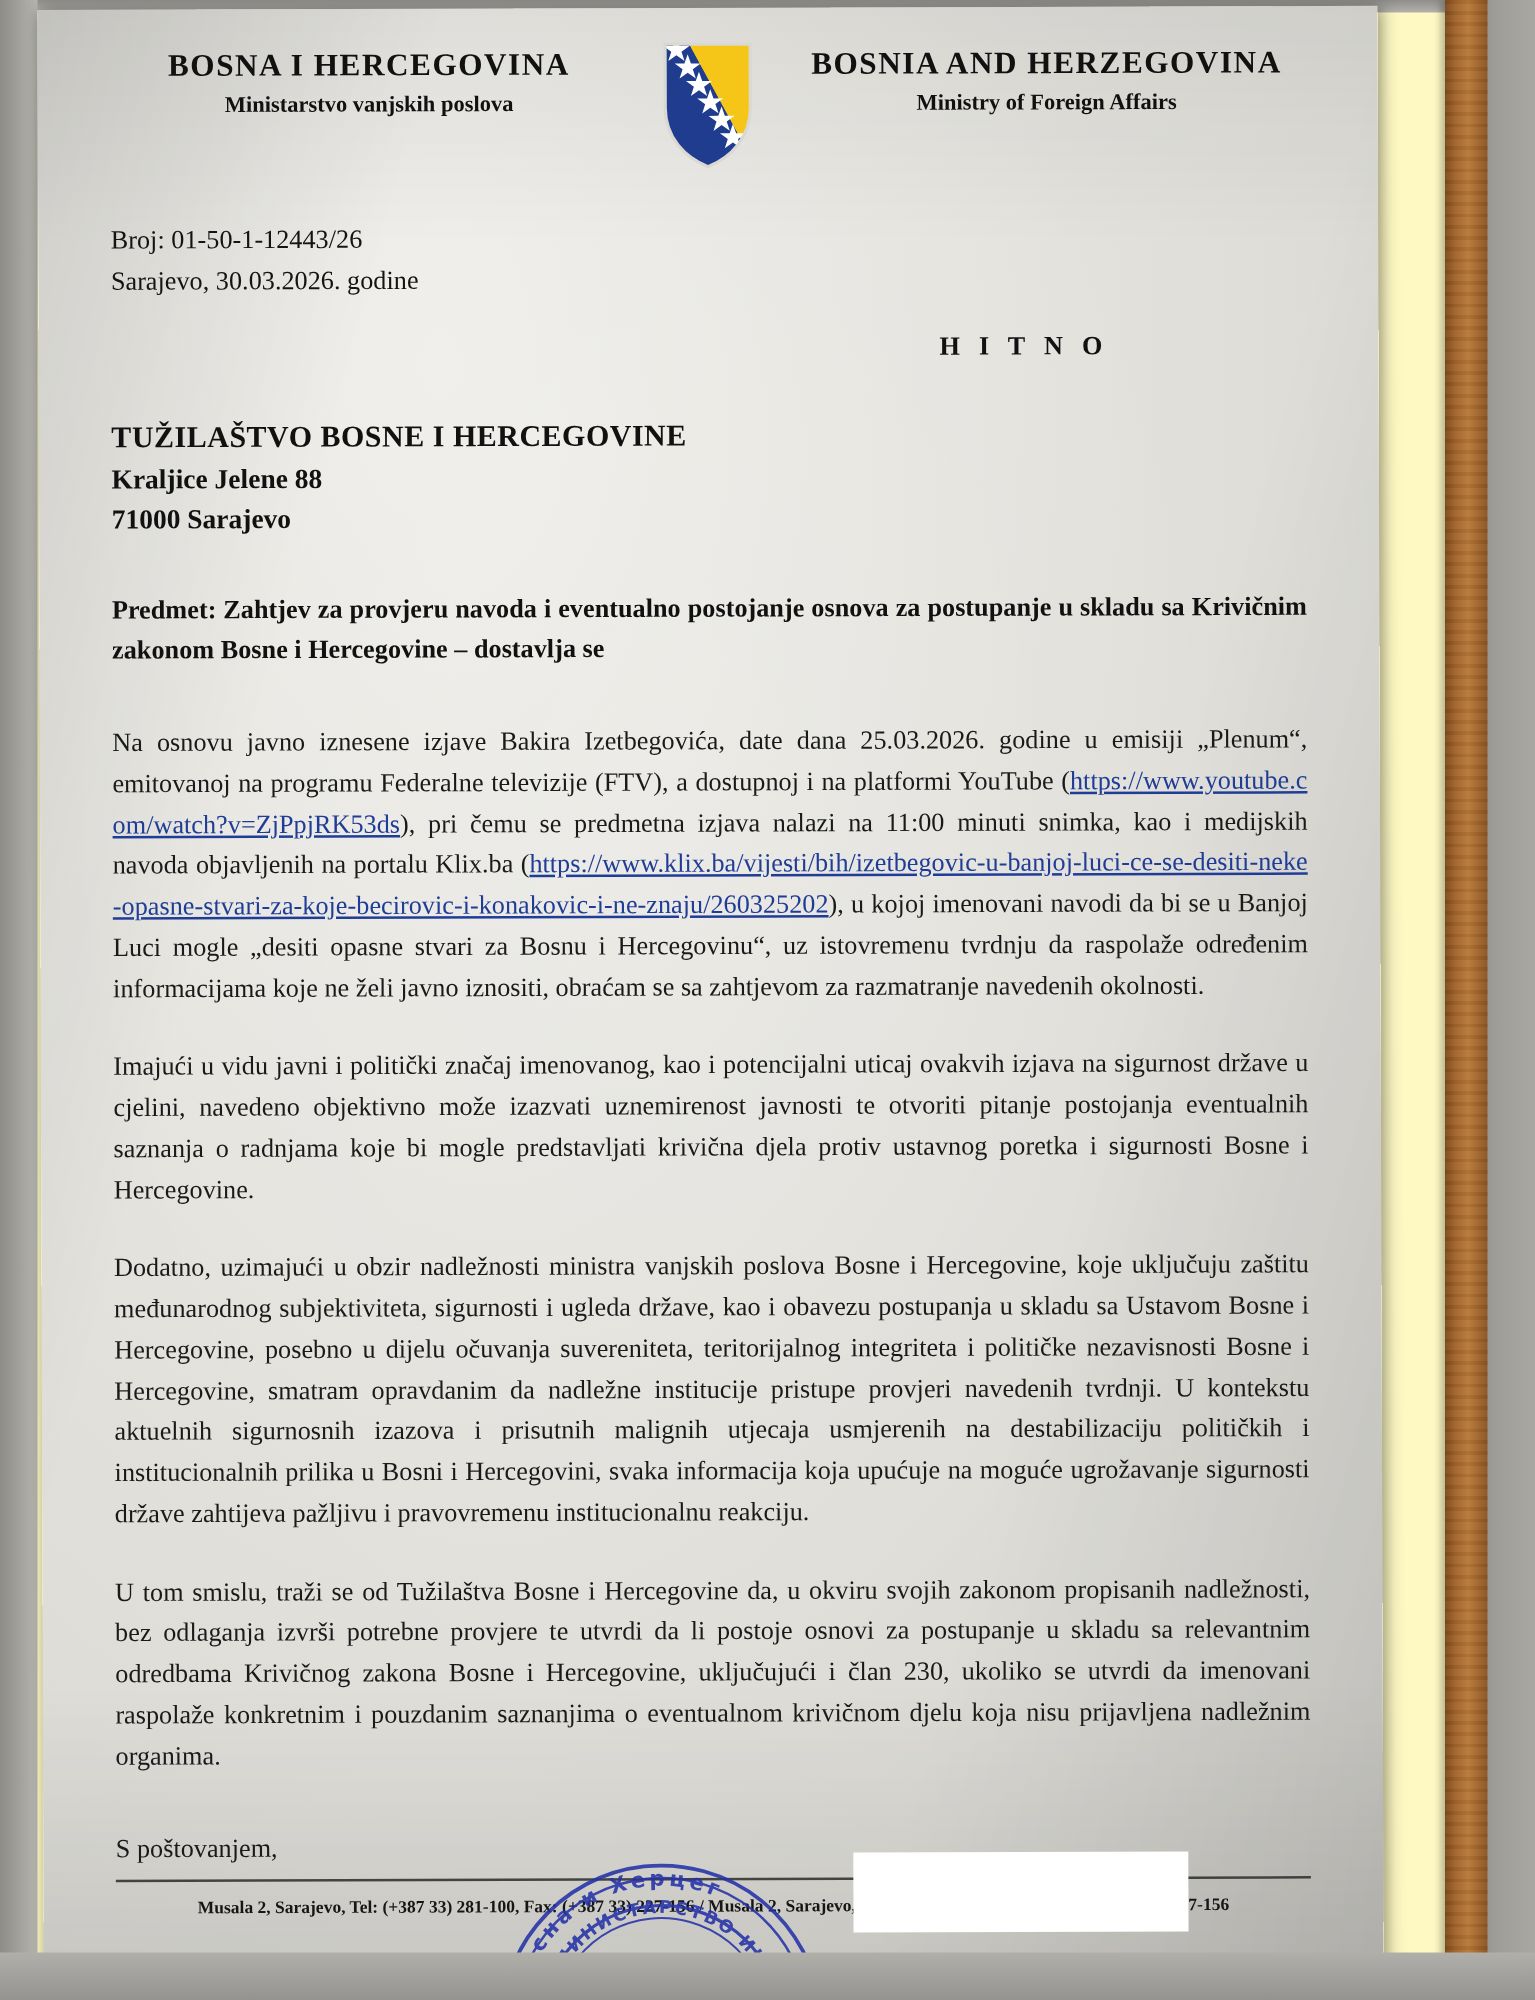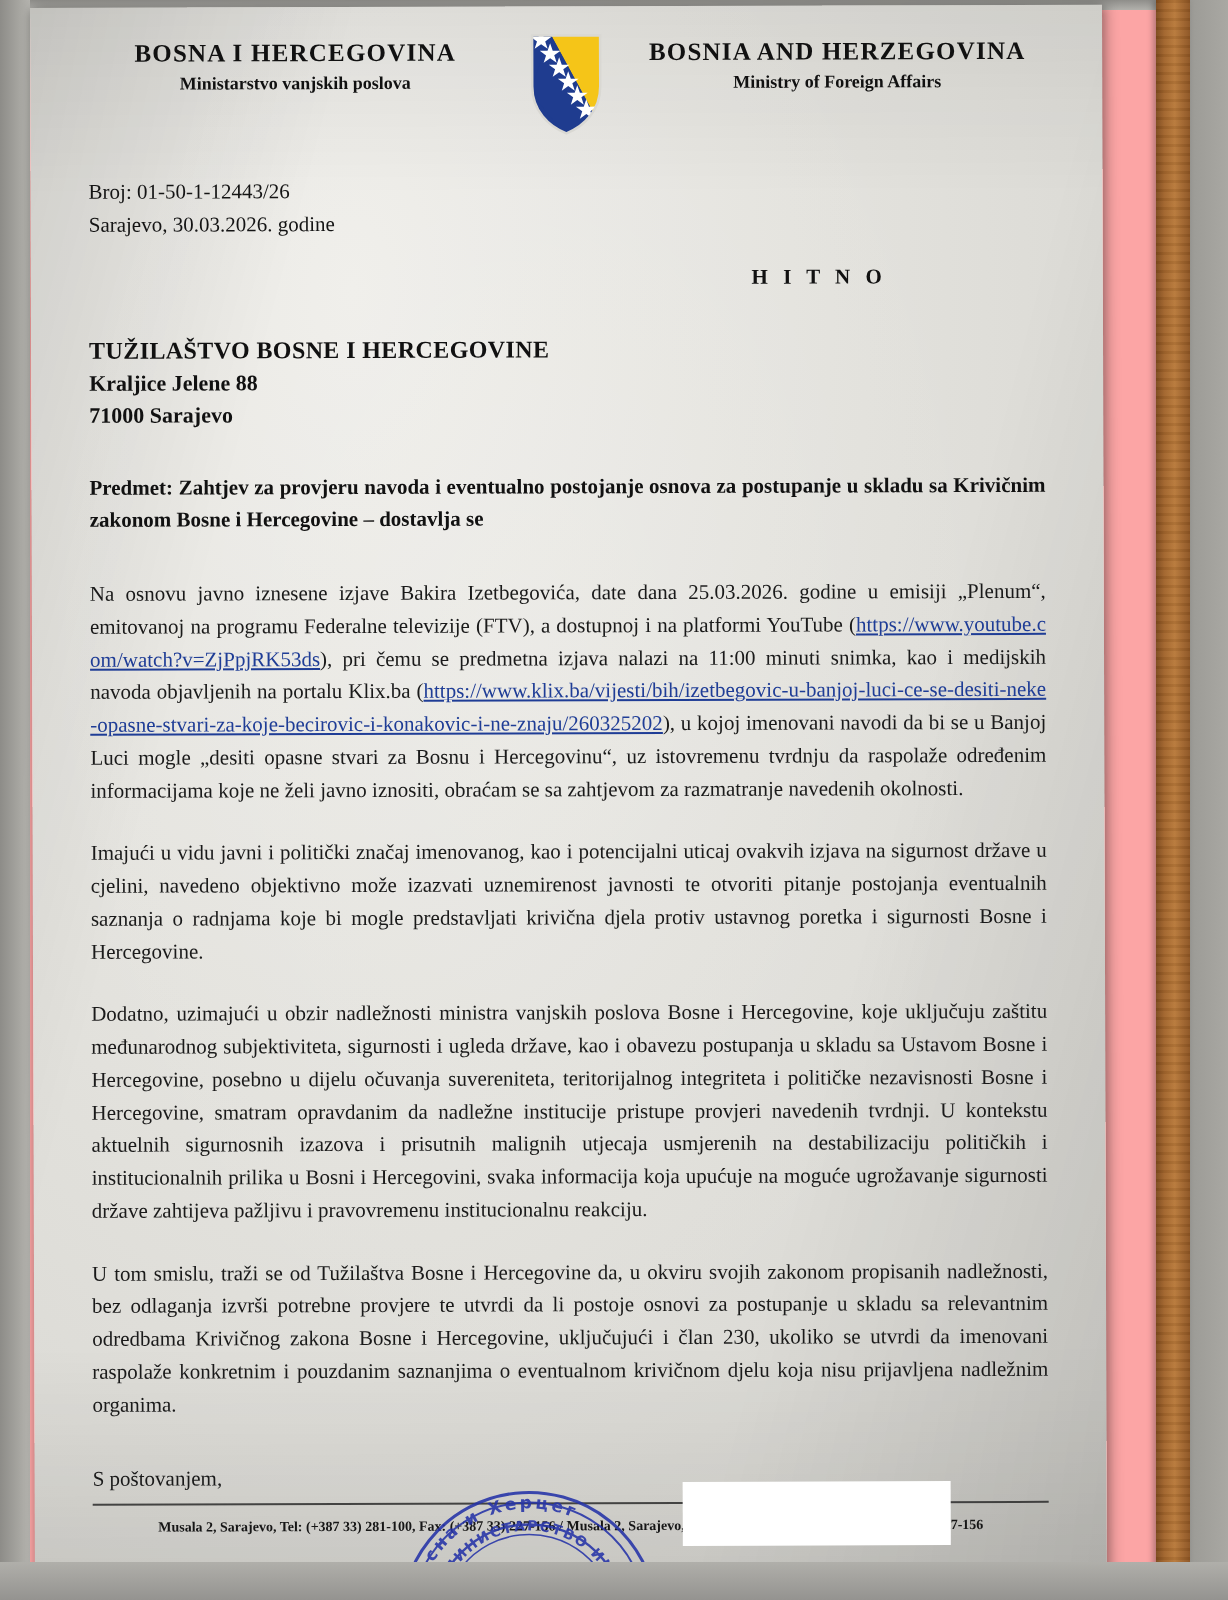--- a/index.html
+++ b/index.html
@@ -10,21 +10,21 @@
     height: 1600px;
     overflow: hidden;
     background: #9a9a96;
   }
 
   
   #scene {
     position: relative;
     width: 1228px;
     height: 1600px;
-    background: #fca5a5;
+    background: #fef9c3;
     font-family: "Liberation Serif", "DejaVu Serif", serif;
   }
 
   
   .backdrop-left {
     position: absolute; left: 0; top: 0; width: 30px; height: 1600px;
     background: linear-gradient(90deg,#8d8c88 0%, #a5a49f 60%, #b6b5b0 100%);
   }
   .backdrop-top {
     position: absolute; left: 0; top: 0; width: 1228px; height: 10px;

